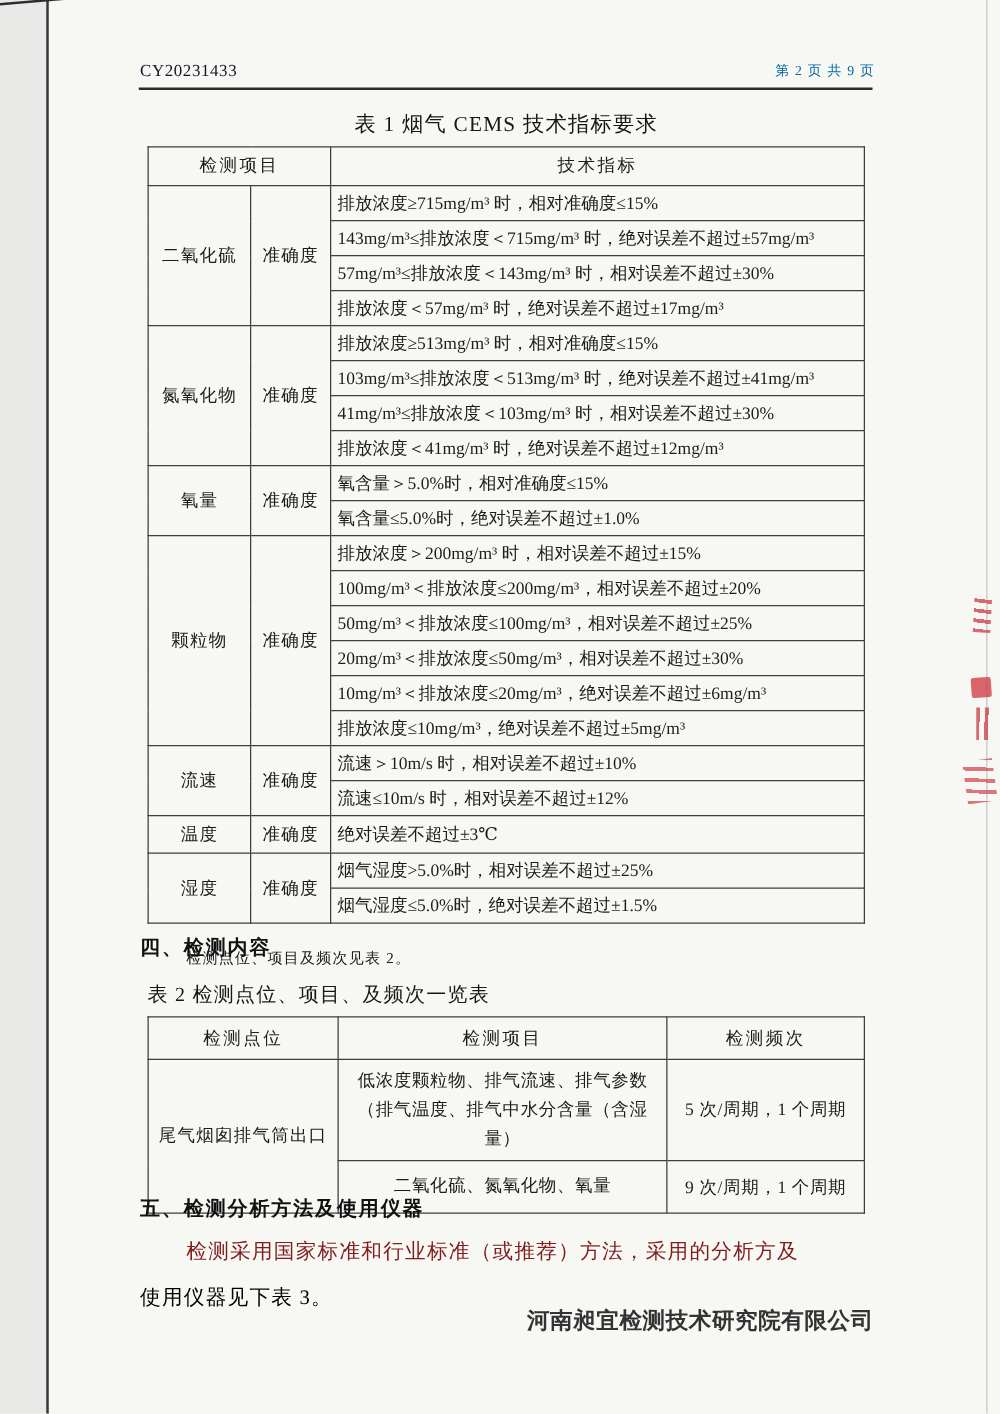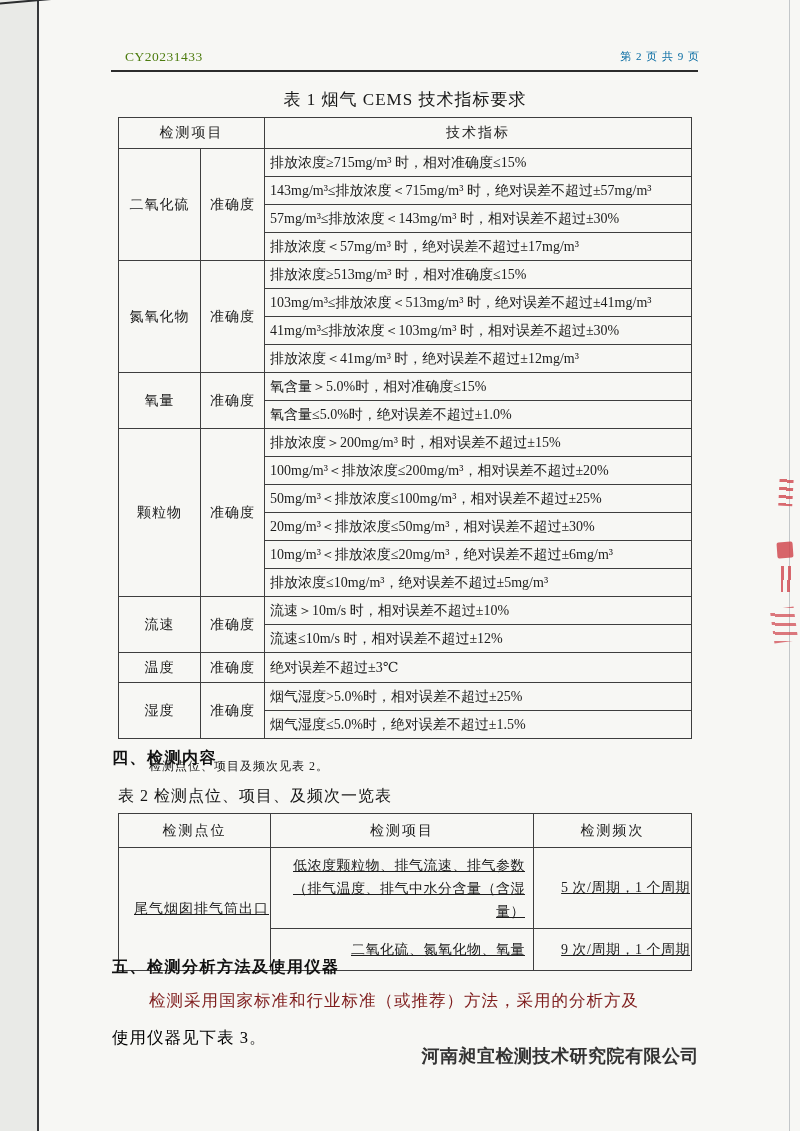--- a/index.html
+++ b/index.html
@@ -10,21 +10,21 @@
     font-family: "Liberation Serif", "DejaVu Serif", serif;
     color: #1e1e1e;
     overflow: hidden;
   }
   
   .scan-strip { position: absolute; left: 0; top: 0; width: 37px; height: 1131px; background: #e9eae7; }
   .scan-vline { position: absolute; left: 37px; top: 0; width: 2px; height: 1131px; background: #35373a; }
   .scan-diag  { position: absolute; left: -6px; top: 3px; width: 140px; height: 2px; background: #2a2c2e; transform: rotate(-5deg); transform-origin: left center; }
   .scan-rline { position: absolute; left: 789px; top: 0; width: 1px; height: 1131px; background: #c3c7c9; }
 
-  .hdr-no   { position: absolute; left: 112px; top: 49px; font-size: 13.5px; letter-spacing: .5px; color: #4d7c0f; margin-left: 13px; }
+  .hdr-no   { position: absolute; left: 112px; top: 49px; font-size: 13.5px; letter-spacing: .5px; color: #0f172a; }
   .hdr-page { position: absolute; right: 100px; top: 49px; font-size: 11px; letter-spacing: 1px; color: #0369a1; }
   .hdr-rule { position: absolute; left: 111px; top: 70px; width: 587px; height: 2px; background: #2c2c2c; }
 
   .t1-title { position: absolute; left: 118px; top: 88px; width: 574px; text-align: center; font-size: 17px; letter-spacing: 1px; color: #171717; }
 
   table { border-collapse: collapse; table-layout: fixed; }
   td, th { border: 1px solid #3e3e3e; font-size: 14px; color: #1c1c1c; }
 
   .table1 { position: absolute; left: 118px; top: 117px; width: 574px; }
   .table1 th { height: 28px; font-weight: normal; text-align: center; letter-spacing: 2px; font-size: 14px; }
@@ -32,21 +32,21 @@
   .table1 .c-item, .table1 .c-param { text-align: center; letter-spacing: 1px; font-size: 14px; }
   .table1 .c-ind { text-align: left; padding: 0 2px 0 5px; white-space: nowrap; }
 
   .sec-head { position: absolute; left: 112px; font-size: 16px; font-weight: bold; letter-spacing: 1.5px; color: #111; font-family: "Liberation Sans", sans-serif; }
   .sec4-head { top: 748px; text-align: center; }
   .sec4-body { position: absolute; left: 149px; top: 758px; font-size: 12px; letter-spacing: 1px; color: #1a1a1a; }
   .t2-title  { position: absolute; left: 118px; top: 786px; width: 574px; text-align: left; font-size: 16px; letter-spacing: 1px; color: #171717; }
 
   .table2 { position: absolute; left: 118px; top: 813px; width: 574px; }
   .table2 th { height: 31px; font-weight: normal; text-align: center; letter-spacing: 2px; font-size: 14px; }
-  .table2 td { text-align: right; font-size: 14px; letter-spacing: .5px; text-decoration: underline; }
+  .table2 td { text-align: center; font-size: 14px; letter-spacing: .5px; }
   .table2 .c-site  { letter-spacing: 1px; margin-left: 18px; }
   .table2 .c-items { padding: 4px 8px; line-height: 23px; }
   .table2 .r1 td { height: 72px; }
   .table2 .r2 td { height: 33px; }
 
   .sec5-head { top: 957px; }
   .sec5-line1 { position: absolute; left: 149px; top: 990px; font-size: 16.5px; letter-spacing: 1px; color: #7f1d1d; }
   .sec5-line2 { position: absolute; left: 112px; top: 1027px; font-size: 16.5px; letter-spacing: 1px; color: #000000; }
 
   .footer-company { position: absolute; right: 101px; top: 1044px; font-size: 18px; letter-spacing: .5px; color: #333; font-weight: bold; }

